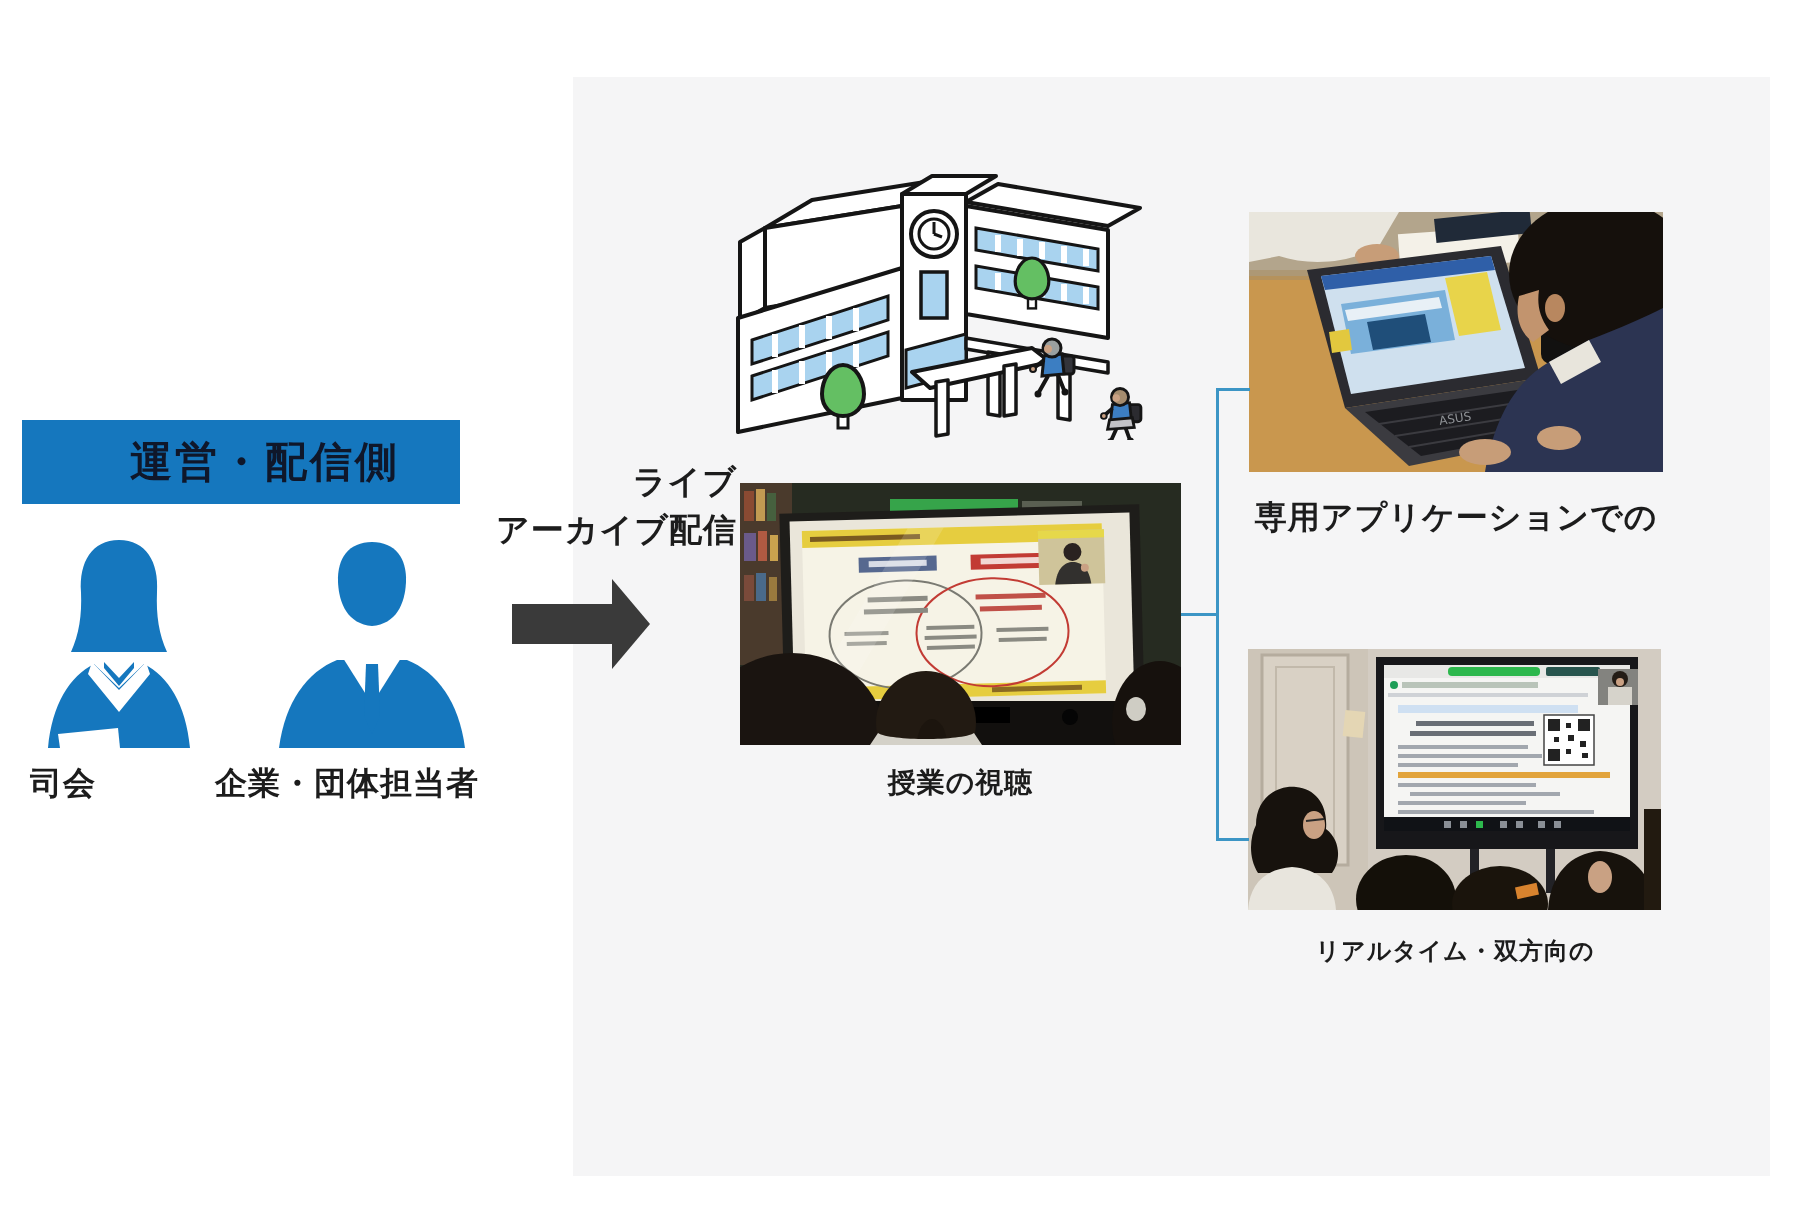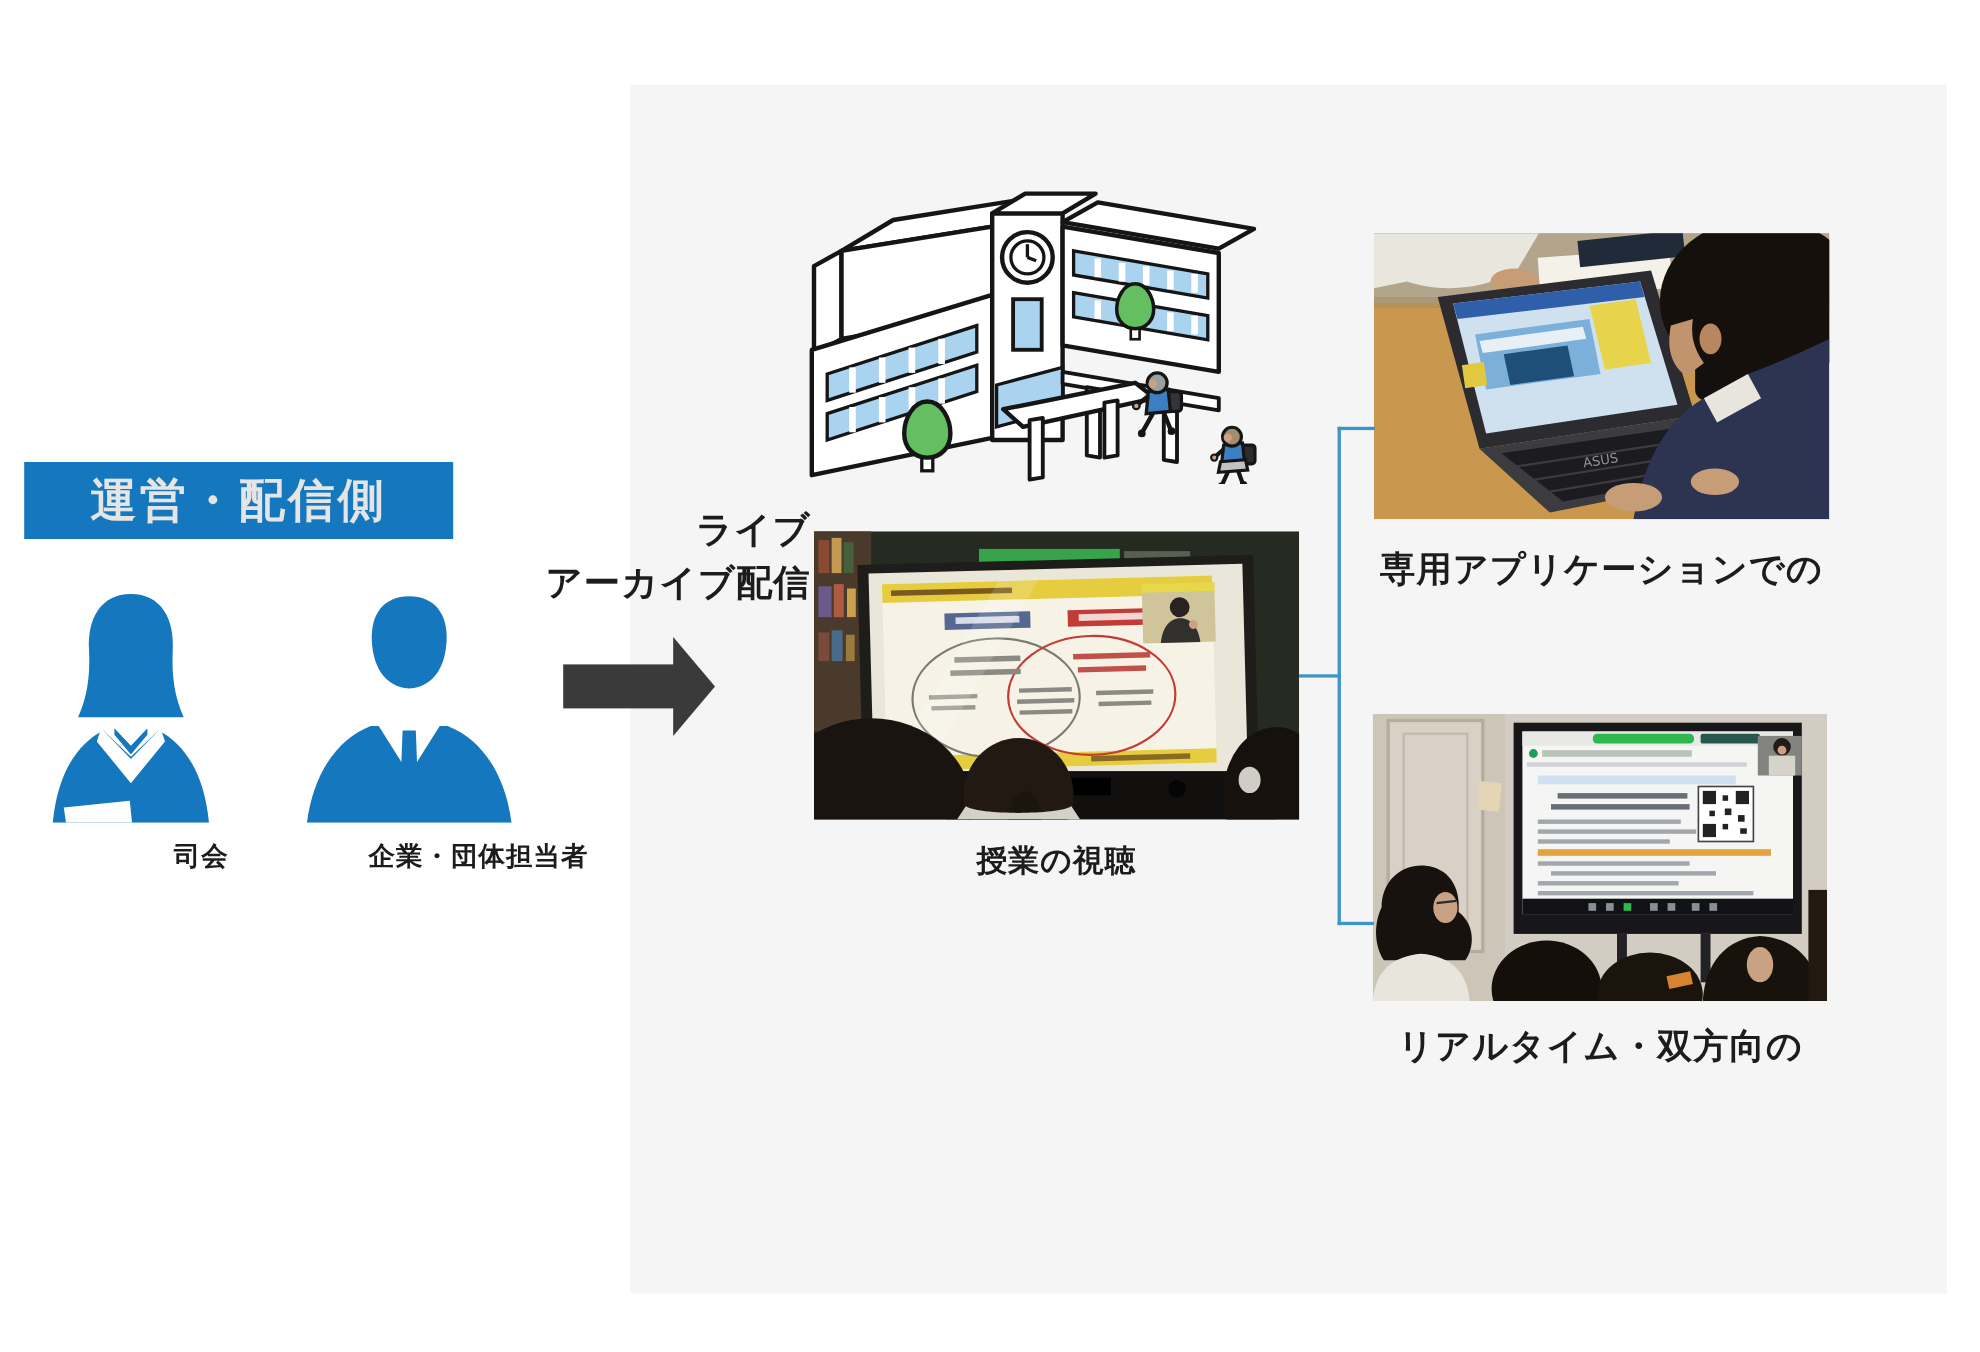--- a/index.html
+++ b/index.html
@@ -3,44 +3,44 @@
 <meta charset="utf-8">
 <style>
   html,body{margin:0;padding:0;}
   body{
     position:relative;width:1800px;height:1229px;background:#ffffff;
     font-family:"DejaVu Sans","Liberation Sans",sans-serif;overflow:hidden;
   }
   .abs{position:absolute;}
   .panel{left:573px;top:77px;width:1197px;height:1099px;background:#f5f5f6;}
   .banner{
-    left:22px;top:420px;width:390px;height:70px;background:#1577be;
-    color:#e5e5e5;font-size:42px;font-weight:700;letter-spacing:3px;
-    display:flex;align-items:center;justify-content:center;
+    left:22px;top:420px;width:390px;height:84px;background:#1577be;
+    color:#0f172a;font-size:42px;font-weight:700;letter-spacing:3px;
+    display:flex;align-items:center;justify-content:center;padding-left:48px;
   }
   .sil-woman{left:30px;top:538px;width:178px;height:210px;}
   .sil-man{left:267px;top:538px;width:210px;height:210px;}
-  .role-label{top:762px;font-size:24px;font-weight:700;color:#1c1c1c;text-align:right;letter-spacing:1px;}
+  .role-label{top:762px;font-size:32px;font-weight:700;color:#1c1c1c;text-align:left;letter-spacing:1px;}
   .role-mc{left:30px;width:178px;}
   .role-company{left:215px;width:320px;font-family:Liberation Serif, serif;}
   .delivery-label{
     left:437px;top:458px;width:300px;text-align:right;
     font-size:33px;font-weight:700;color:#1c1c1c;line-height:48px;letter-spacing:1px;
   }
   .arrow-shaft{left:512px;top:604px;width:102px;height:40px;background:#3a3a3a;}
   .arrow-head{left:612px;top:579px;width:0;height:0;
     border-top:45px solid transparent;border-bottom:45px solid transparent;border-left:38px solid #3a3a3a;}
   .school{left:680px;top:110px;width:480px;height:330px;}
   .photo-viewing{left:740px;top:483px;width:441px;height:262px;}
   .photo-teamwork{left:1249px;top:212px;width:414px;height:260px;}
   .photo-comm{left:1248px;top:649px;width:413px;height:261px;}
   .caption{font-weight:700;color:#1c1c1c;text-align:center;letter-spacing:1px;}
   .cap-viewing{left:740px;top:764px;width:441px;font-size:28px;}
   .cap-team{left:1209px;top:497px;width:494px;font-size:32px;line-height:41px;}
-  .cap-comm{left:1208px;top:931px;width:494px;font-size:32px;line-height:40px;}
+  .cap-comm{left:1208px;top:931px;width:494px;font-size:24px;line-height:40px;}
   .conn{background:#3c95c5;}
   .conn-v{left:1216px;top:388px;width:3px;height:453px;}
   .conn-mid{left:1181px;top:613px;width:38px;height:3px;}
   .conn-top{left:1216px;top:388px;width:34px;height:3px;}
   .conn-bot{left:1216px;top:838px;width:33px;height:3px;}
   svg{display:block;}
 </style>
 </head>
 <body>
 

